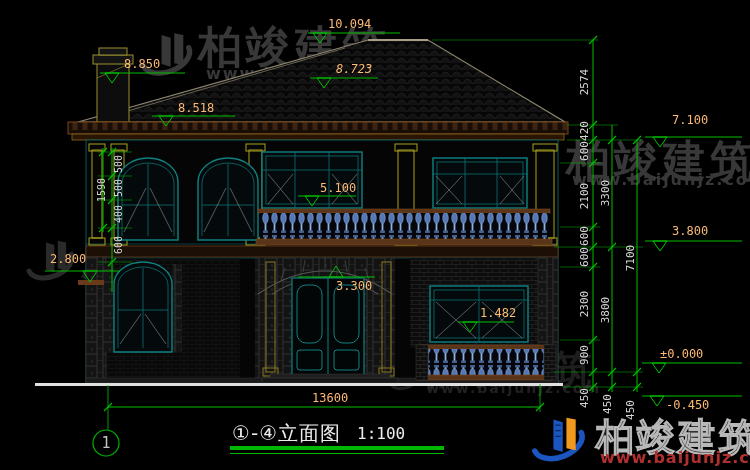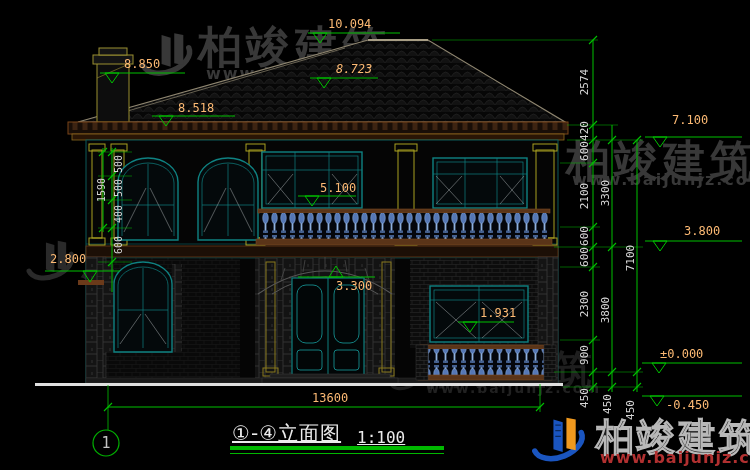--- a/index.html
+++ b/index.html
@@ -5,22 +5,22 @@
   html,body{margin:0;padding:0;background:#000;}
   .canvas{position:relative;width:750px;height:470px;background:#000;overflow:hidden;
           font-family:"DejaVu Sans",sans-serif;}
   .canvas svg.draw{position:absolute;left:0;top:0;}
   .t{position:absolute;font:12px "DejaVu Sans Mono",monospace;color:#fdba74;white-space:nowrap;}
   .vdim{position:absolute;font:11px "DejaVu Sans Mono",monospace;color:#d6d6d6;white-space:nowrap;
         transform:translate(-50%,-50%) rotate(-90deg);}
   .wm{position:absolute;color:#383838;font-weight:bold;white-space:nowrap;}
   .wm-brand{font-size:44px;letter-spacing:4px;}
   .wm-url{font-size:16px;letter-spacing:2px;}
-  .title-row{position:absolute;left:232px;top:420px;display:flex;align-items:flex-end;gap:16px;
-             color:#ececec;text-decoration:underline;}
+  .title-row{position:absolute;left:232px;top:420px;display:flex;align-items:center;gap:16px;
+             color:#ececec;}
   .title-name{font-size:20px;letter-spacing:1px;}
   .title-scale{font:16px "DejaVu Sans Mono",monospace;}
   .uline1{position:absolute;left:230px;top:446px;width:214px;height:4px;background:#00b800;}
   .uline2{position:absolute;left:230px;top:453px;width:214px;height:1px;background:#00b800;}
   .bubble-txt{position:absolute;left:98px;top:434px;width:16px;text-align:center;
               font:15px "DejaVu Sans Mono",monospace;color:#c2c2c2;}
   .logo{position:absolute;}
   .wm5-brand{position:absolute;left:596px;top:412px;font-size:38px;font-weight:bold;letter-spacing:3px;
              color:#1c1c1c;-webkit-text-stroke:1px #b8b8b8;white-space:nowrap;}
   .wm5-url{position:absolute;left:600px;top:448px;font-size:16px;font-weight:bold;letter-spacing:1px;
@@ -294,23 +294,23 @@
     </g>
   </svg>
 
   <div class="t" style="left:328px;top:17px;">10.094</div>
   <div class="t" style="left:124px;top:57px;">8.850</div>
   <div class="t" style="left:336px;top:62px;font-style:italic;">8.723</div>
   <div class="t" style="left:178px;top:101px;">8.518</div>
   <div class="t" style="left:320px;top:181px;">5.100</div>
   <div class="t" style="left:336px;top:279px;">3.300</div>
   <div class="t" style="left:50px;top:252px;">2.800</div>
-  <div class="t" style="left:480px;top:306px;">1.931</div>
+  <div class="t" style="left:480px;top:306px;">1.482</div>
   <div class="t" style="left:672px;top:113px;">7.100</div>
-  <div class="t" style="left:672px;top:224px;margin-left:12px;">3.800</div>
+  <div class="t" style="left:672px;top:224px;">3.800</div>
   <div class="t" style="left:660px;top:347px;">±0.000</div>
   <div class="t" style="left:666px;top:398px;">-0.450</div>
 
   <div class="vdim" style="left:584px;top:82px;">2574</div>
   <div class="vdim" style="left:584px;top:131px;">420</div>
   <div class="vdim" style="left:584px;top:151px;">600</div>
   <div class="vdim" style="left:584px;top:196px;">2100</div>
   <div class="vdim" style="left:584px;top:236px;">600</div>
   <div class="vdim" style="left:584px;top:257px;">600</div>
   <div class="vdim" style="left:584px;top:304px;">2300</div>

